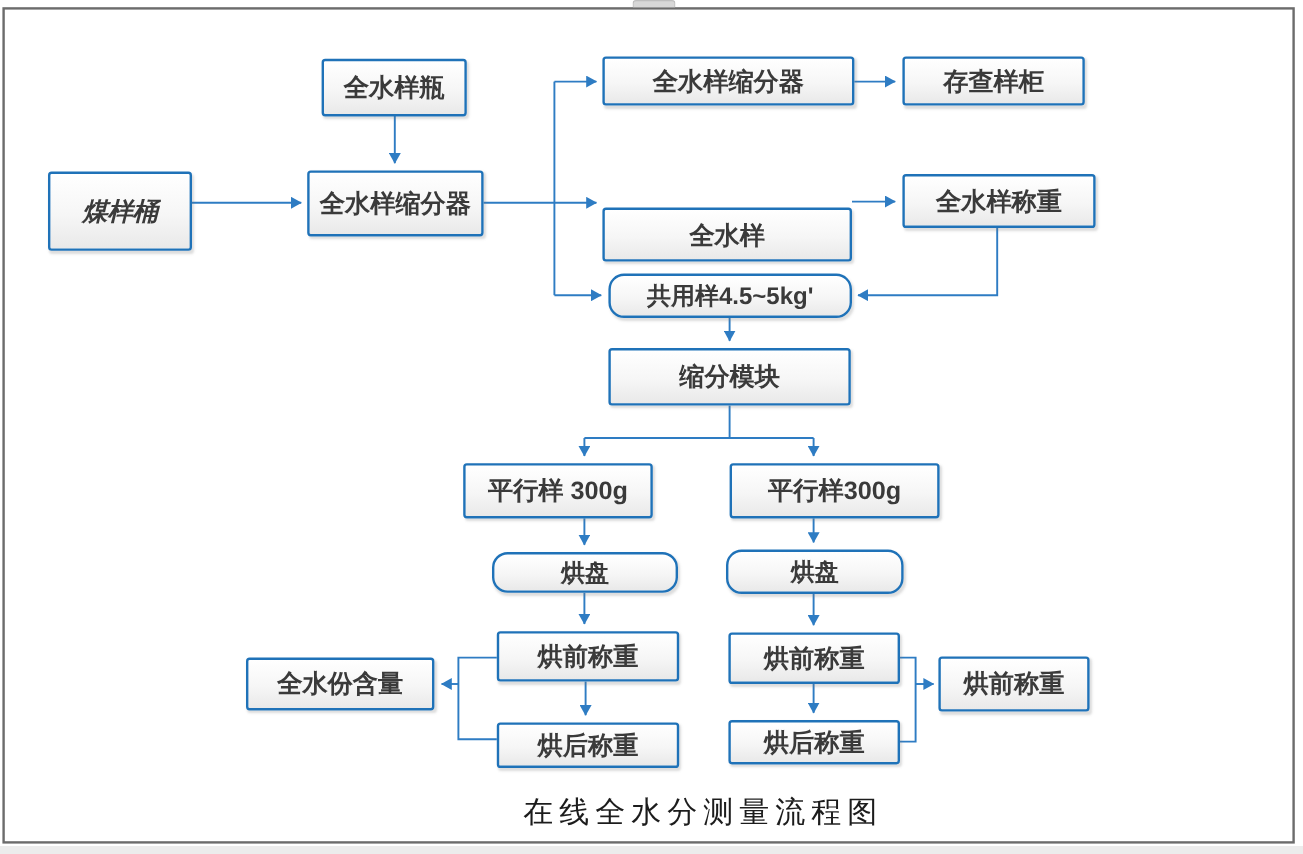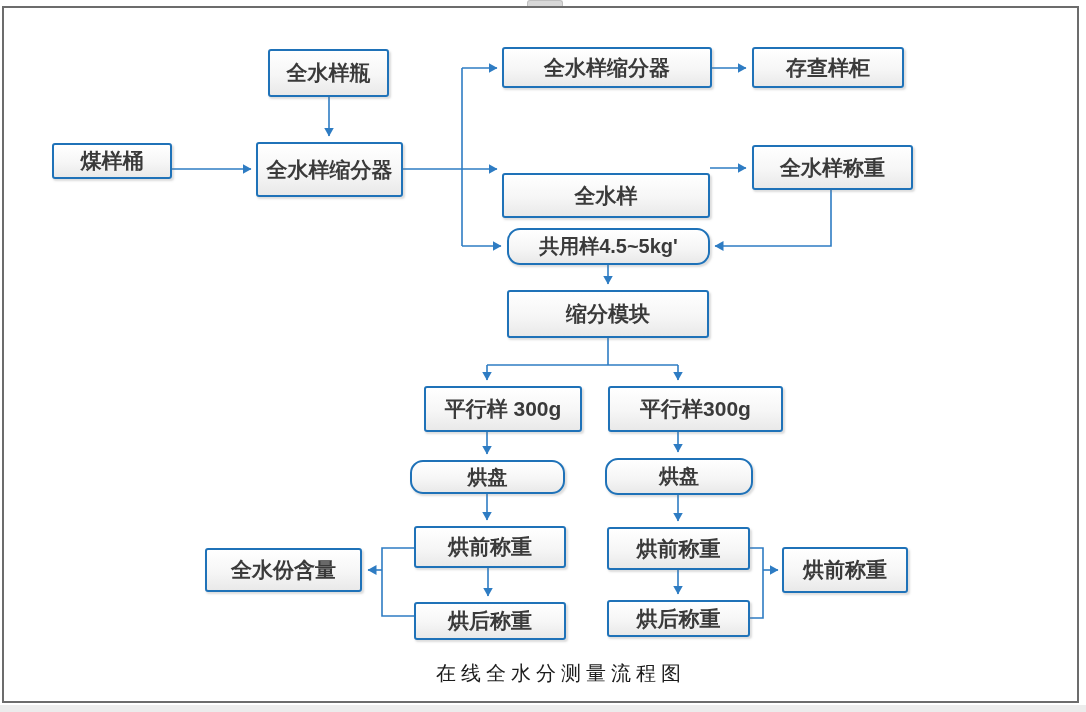--- a/index.html
+++ b/index.html
@@ -17,21 +17,21 @@
   .node{position:absolute;box-sizing:border-box;
         border:2px solid #1f72b8;border-radius:3px;
         background:linear-gradient(#ffffff 0%,#f6f6f6 55%,#e9e9e9 100%);
         color:#3a3a3a;font-weight:bold;font-size:21px;
         display:flex;align-items:center;justify-content:center;
         white-space:nowrap;padding:0 4px;
         box-shadow:1.5px 2px 2px rgba(120,120,120,0.25);}
   .node.small{font-size:20px;border-radius:13px;}
   
   .caption{position:absolute;left:436px;top:660px;
-           font-family:"DejaVu Serif",serif;font-size:20px;letter-spacing:5px;
+           font-family:"DejaVu Serif",serif;font-size:25px;letter-spacing:5px;
            color:#1c1c1c;font-weight:400;}
 </style>
 </head>
 <body>
 
 <div id="screen">
 
   <div class="bottom-strip"></div>
   <div class="frame"></div>
   <div class="top-handle"></div>
@@ -65,39 +65,39 @@
       <path d="M678,432 V452" marker-end="url(#arw)"></path>
       <path d="M487,494 V520" marker-end="url(#arw)"></path>
       <path d="M678,495 V521" marker-end="url(#arw)"></path>
       <path d="M488,568 V596" marker-end="url(#arw)"></path>
       <path d="M678,570 V594" marker-end="url(#arw)"></path>
       <path d="M382,570 H368" marker-end="url(#arw)"></path>
       <path d="M763,570 H778" marker-end="url(#arw)"></path>
     </g>
   </svg>
 
-  <div class="node" style="left:52px;top:143px;width:120px;height:36px;">煤样桶</div>
+  <div class="node" style="left:40px;top:143px;width:120px;height:66px;font-style:italic;">煤样桶</div>
 
   <div class="node" style="left:268px;top:49px;width:121px;height:48px;">全水样瓶</div>
 
   <div class="node" style="left:256px;top:142px;width:147px;height:55px;">全水样缩分器</div>
 
   <div class="node" style="left:502px;top:47px;width:210px;height:41px;">全水样缩分器</div>
 
   <div class="node" style="left:752px;top:47px;width:152px;height:41px;">存查样柜</div>
 
   <div class="node" style="left:502px;top:145px;width:208px;height:45px;margin-top:28px;">全水样</div>
 
   <div class="node" style="left:752px;top:145px;width:161px;height:45px;">全水样称重</div>
 
   <div class="node small" style="left:507px;top:228px;width:203px;height:37px;">共用样4.5~5kg'</div>
 
   <div class="node" style="left:507px;top:290px;width:202px;height:48px;">缩分模块</div>
 
-  <div class="node" style="left:424px;top:386px;width:158px;height:46px;">平行样 300g</div>
+  <div class="node" style="left:386px;top:386px;width:158px;height:46px;">平行样 300g</div>
 
   <div class="node" style="left:608px;top:386px;width:175px;height:46px;">平行样300g</div>
 
   <div class="node small" style="left:410px;top:460px;width:155px;height:34px;">烘盘</div>
 
   <div class="node small" style="left:605px;top:458px;width:148px;height:37px;">烘盘</div>
 
   <div class="node" style="left:414px;top:526px;width:152px;height:42px;">烘前称重</div>
 
   <div class="node" style="left:607px;top:527px;width:143px;height:43px;">烘前称重</div>

